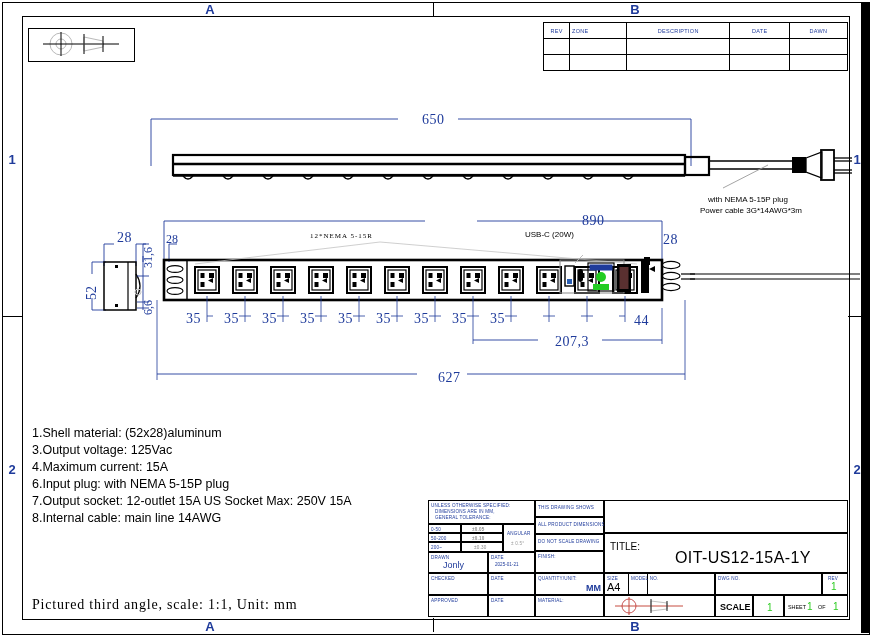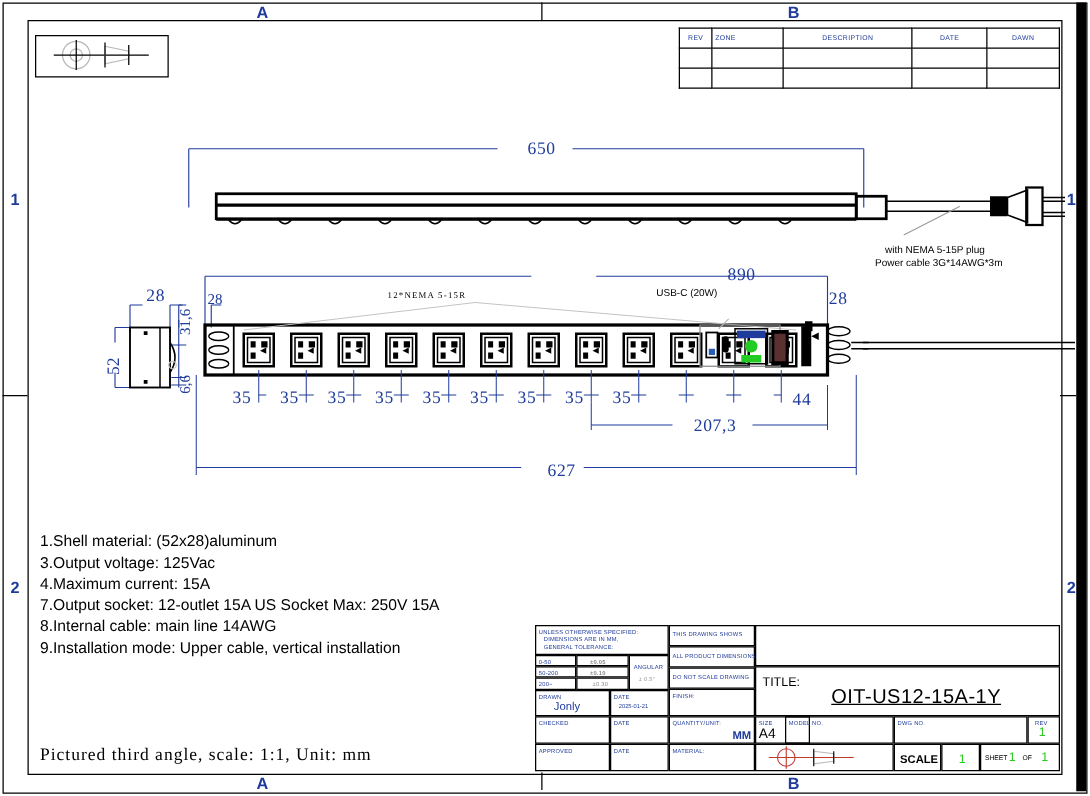--- a/index.html
+++ b/index.html
@@ -407,23 +407,23 @@
 <div class="abs dim" style="left:338px;top:311px;">35</div>
 <div class="abs dim" style="left:376px;top:311px;">35</div>
 <div class="abs dim" style="left:414px;top:311px;">35</div>
 <div class="abs dim" style="left:452px;top:311px;">35</div>
 <div class="abs dim" style="left:490px;top:311px;">35</div>
 
 <div class="abs" id="spec-block">
   <div>1.Shell material: (52x28)aluminum</div>
   <div>3.Output voltage: 125Vac</div>
   <div>4.Maximum current: 15A</div>
+  <div>6.Input plug: with  NEMA 5-15P  plug</div>
   <div>7.Output socket: 12-outlet 15A US  Socket Max: 250V 15A</div>
   <div>8.Internal cable: main line 14AWG</div>
-  <div>9.Installation mode: Upper cable, vertical installation</div>
 </div>
 <div class="abs" id="pictured-line">Pictured third angle, scale: 1:1, Unit: mm</div>
 
 <div class="abs" id="title-block">
 
   <div class="cell" style="left:0;top:0;width:107px;height:24px;">
     <div class="tb-lbl">UNLESS OTHERWISE SPECIFIED:</div>
     <div class="tb-lbl" style="top:7.5px;left:6px;">DIMENSIONS ARE IN MM,</div>
     <div class="tb-lbl" style="top:14px;left:6px;">GENERAL TOLERANCE:</div>
   </div>
@@ -503,21 +503,21 @@
       <line x1="24" y1="1" x2="24" y2="19" stroke="#c0392b" stroke-width="0.9"></line>
       <polygon points="46,5 62,7 62,13 46,15" fill="none" stroke="#bbb" stroke-width="0.9"></polygon>
       <line x1="46" y1="3" x2="46" y2="17" stroke="#000" stroke-width="0.9"></line>
       <line x1="62" y1="5" x2="62" y2="15" stroke="#000" stroke-width="0.9"></line>
     </svg>
   </div>
 
   <div class="cell" style="left:176px;top:0;width:244px;height:33px;"></div>
   <div class="cell" style="left:176px;top:33px;width:244px;height:40px;">
     <div class="tb-val" style="left:5px;top:7px;font-size:10px;">TITLE:</div>
-    <div class="tb-val" style="left:60px;top:15px;font-size:16px;letter-spacing:.4px;text-decoration:underline;">OIT-US12-15A-1Y</div>
+    <div class="tb-val" style="left:70px;top:15px;font-size:16px;letter-spacing:.4px;">OIT-US12-15A-1Y</div>
   </div>
 
   <div class="cell" style="left:176px;top:73px;width:44px;height:22px;">
     <div class="tb-lbl">SIZE</div>
     <div class="tb-val" style="left:2px;top:7px;font-size:11px;">A4</div>
   </div>
   <div class="cell" style="left:200px;top:73px;width:87px;height:22px;">
     <div class="tb-lbl">MODEL NO.</div>
     <div class="tb-val" style="left:5px;top:8px;font-size:8px;color:#1f3b9b;"></div>
   </div>

